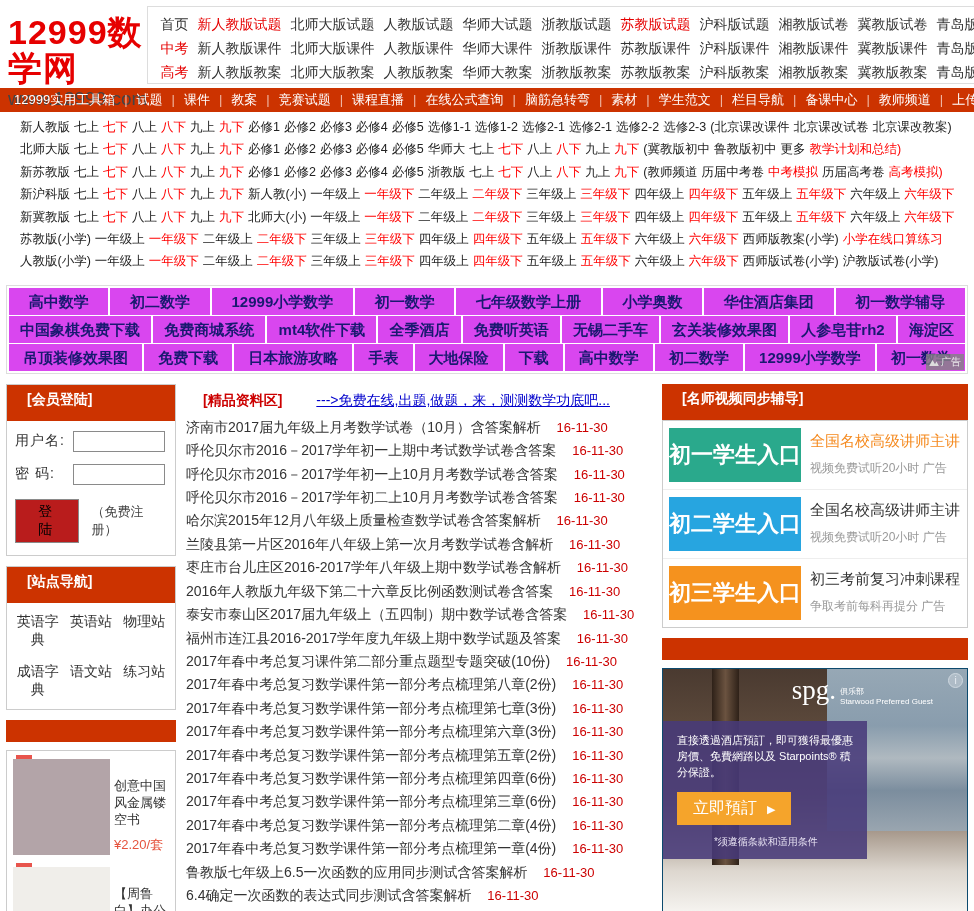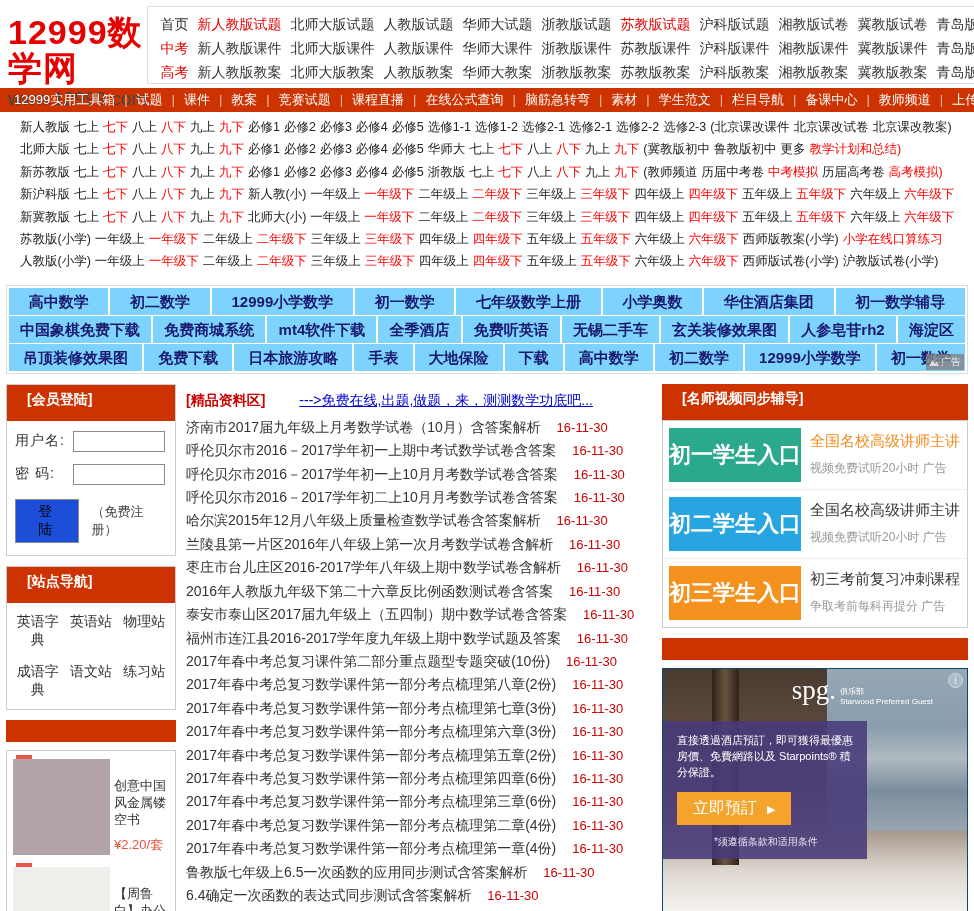--- a/index.html
+++ b/index.html
@@ -24,58 +24,58 @@
 
   
   .version-nav { padding:4px 0 2px 20px; }
   .vrow { line-height:22.4px; white-space:nowrap; overflow:hidden; font-size:12.5px; }
   .vrow a { margin-right:4px; color:#222; }
   .vrow a.red { color:#f00; }
 
   
   .ad-section { margin:10px 6px 0 6px; border:1px solid #ddd; background:#fff; padding:1px; position:relative; }
   .ad-row { display:flex; margin:1px 0; }
-  .ad-row a { flex:1 1 auto; background:#7dd3fc; color:#191970; font-weight:bold; font-size:15px; height:27px; line-height:27px; text-align:center; margin:0 1px; padding:0 6px; white-space:nowrap; overflow:hidden; }
+  .ad-row a { flex:1 1 auto; background:#d946ef; color:#191970; font-weight:bold; font-size:15px; height:27px; line-height:27px; text-align:center; margin:0 1px; padding:0 6px; white-space:nowrap; overflow:hidden; }
   .ad-badge { position:absolute; right:3px; bottom:3px; background:rgba(130,130,130,.8); color:#eee; font-size:10px; line-height:12px; padding:2px 3px; display:flex; align-items:center; gap:2px; }
   .ad-badge .pic { width:10px; height:9px; background:#ddd; clip-path:polygon(0 100%,35% 30%,60% 75%,75% 45%,100% 100%); display:inline-block; }
 
   
   .main { display:flex; gap:6px; padding:10px 6px 0 6px; }
   .col-left { width:170px; flex:none; }
   .col-mid { flex:1; min-width:0; }
   .col-right { width:306px; flex:none; }
 
   .panel { border:1px solid #ccc; background:#fff; margin-bottom:10px; }
   .panel-head { background:#cc3300; color:#fff; font-size:14px; font-weight:bold; height:36px; line-height:28px; padding-left:20px; }
   .red-bar { background:#cc3300; height:22px; margin-bottom:8px; }
 
   
   .login-body { padding:10px 8px 12px 8px; font-size:14px; }
   .form-row { display:flex; align-items:center; margin-bottom:12px; }
   .form-row label { width:58px; color:#333; letter-spacing:1px; }
   .form-row input { width:92px; height:21px; border:1px solid #8a8a8a; }
   .login-actions { display:flex; align-items:center; margin-top:14px; }
-  .login-btn { border:1px solid #8a8a8a; background:#1d4ed8; font-size:14px; padding:3px 10px; letter-spacing:4px; font-family:inherit; cursor:pointer; }
+  .login-btn { border:1px solid #8a8a8a; background:#b91c1c; font-size:14px; padding:3px 10px; letter-spacing:4px; font-family:inherit; cursor:pointer; }
   .register { margin-left:12px; font-size:13px; color:#444; }
 
   
   .sitenav-body { display:grid; grid-template-columns:1fr 1fr 1fr; padding:10px 4px; row-gap:14px; font-size:14px; text-align:center; }
 
   
   .products { border:1px solid #ccc; padding:8px 4px 4px 6px; }
   .product { display:flex; position:relative; margin-bottom:12px; }
   .p-rank { position:absolute; top:-4px; left:3px; width:16px; height:21px; background:#e8554d; color:#fff; font-size:12px; text-align:center; line-height:18px; clip-path:polygon(0 0,100% 0,100% 100%,50% 78%,0 100%); }
   .p-img { width:97px; height:96px; flex:none; position:relative; overflow:hidden; }
   .p-promo { position:absolute; bottom:0; left:0; right:0; background:#d43; color:#ffe27a; font-size:8px; line-height:11px; text-align:center; white-space:nowrap; overflow:hidden; }
   .p-info { flex:1; min-width:0; padding:18px 0 0 4px; }
   .p-title { font-size:13px; line-height:17px; color:#333; }
   .p-price { color:#e5533d; font-size:13px; margin-top:8px; }
 
   
-  .res-head { display:flex; align-items:flex-start; padding:8px 2px 6px 4px; font-size:14px; }
+  .res-head { display:flex; align-items:flex-start; padding:8px 2px 6px 4px; font-size:14px;margin-left:17px; }
   .res-title { color:#cc0000; font-weight:bold; }
   .res-promo { color:#0000cc; text-decoration:underline; margin-left:34px; }
   .res-list { padding-left:4px; }
   .res-item { font-size:14px; line-height:22.4px; white-space:nowrap; overflow:hidden; }
   .res-item .t { color:#333; }
   .res-item .d { color:#cc0000; margin-left:12px; font-size:13px; }
 
   
   .tutor-box { border:1px solid #ccc; margin-bottom:10px; }
   .tutor-entry { display:flex; align-items:center; padding:7px 6px; border-bottom:1px solid #eee; }

